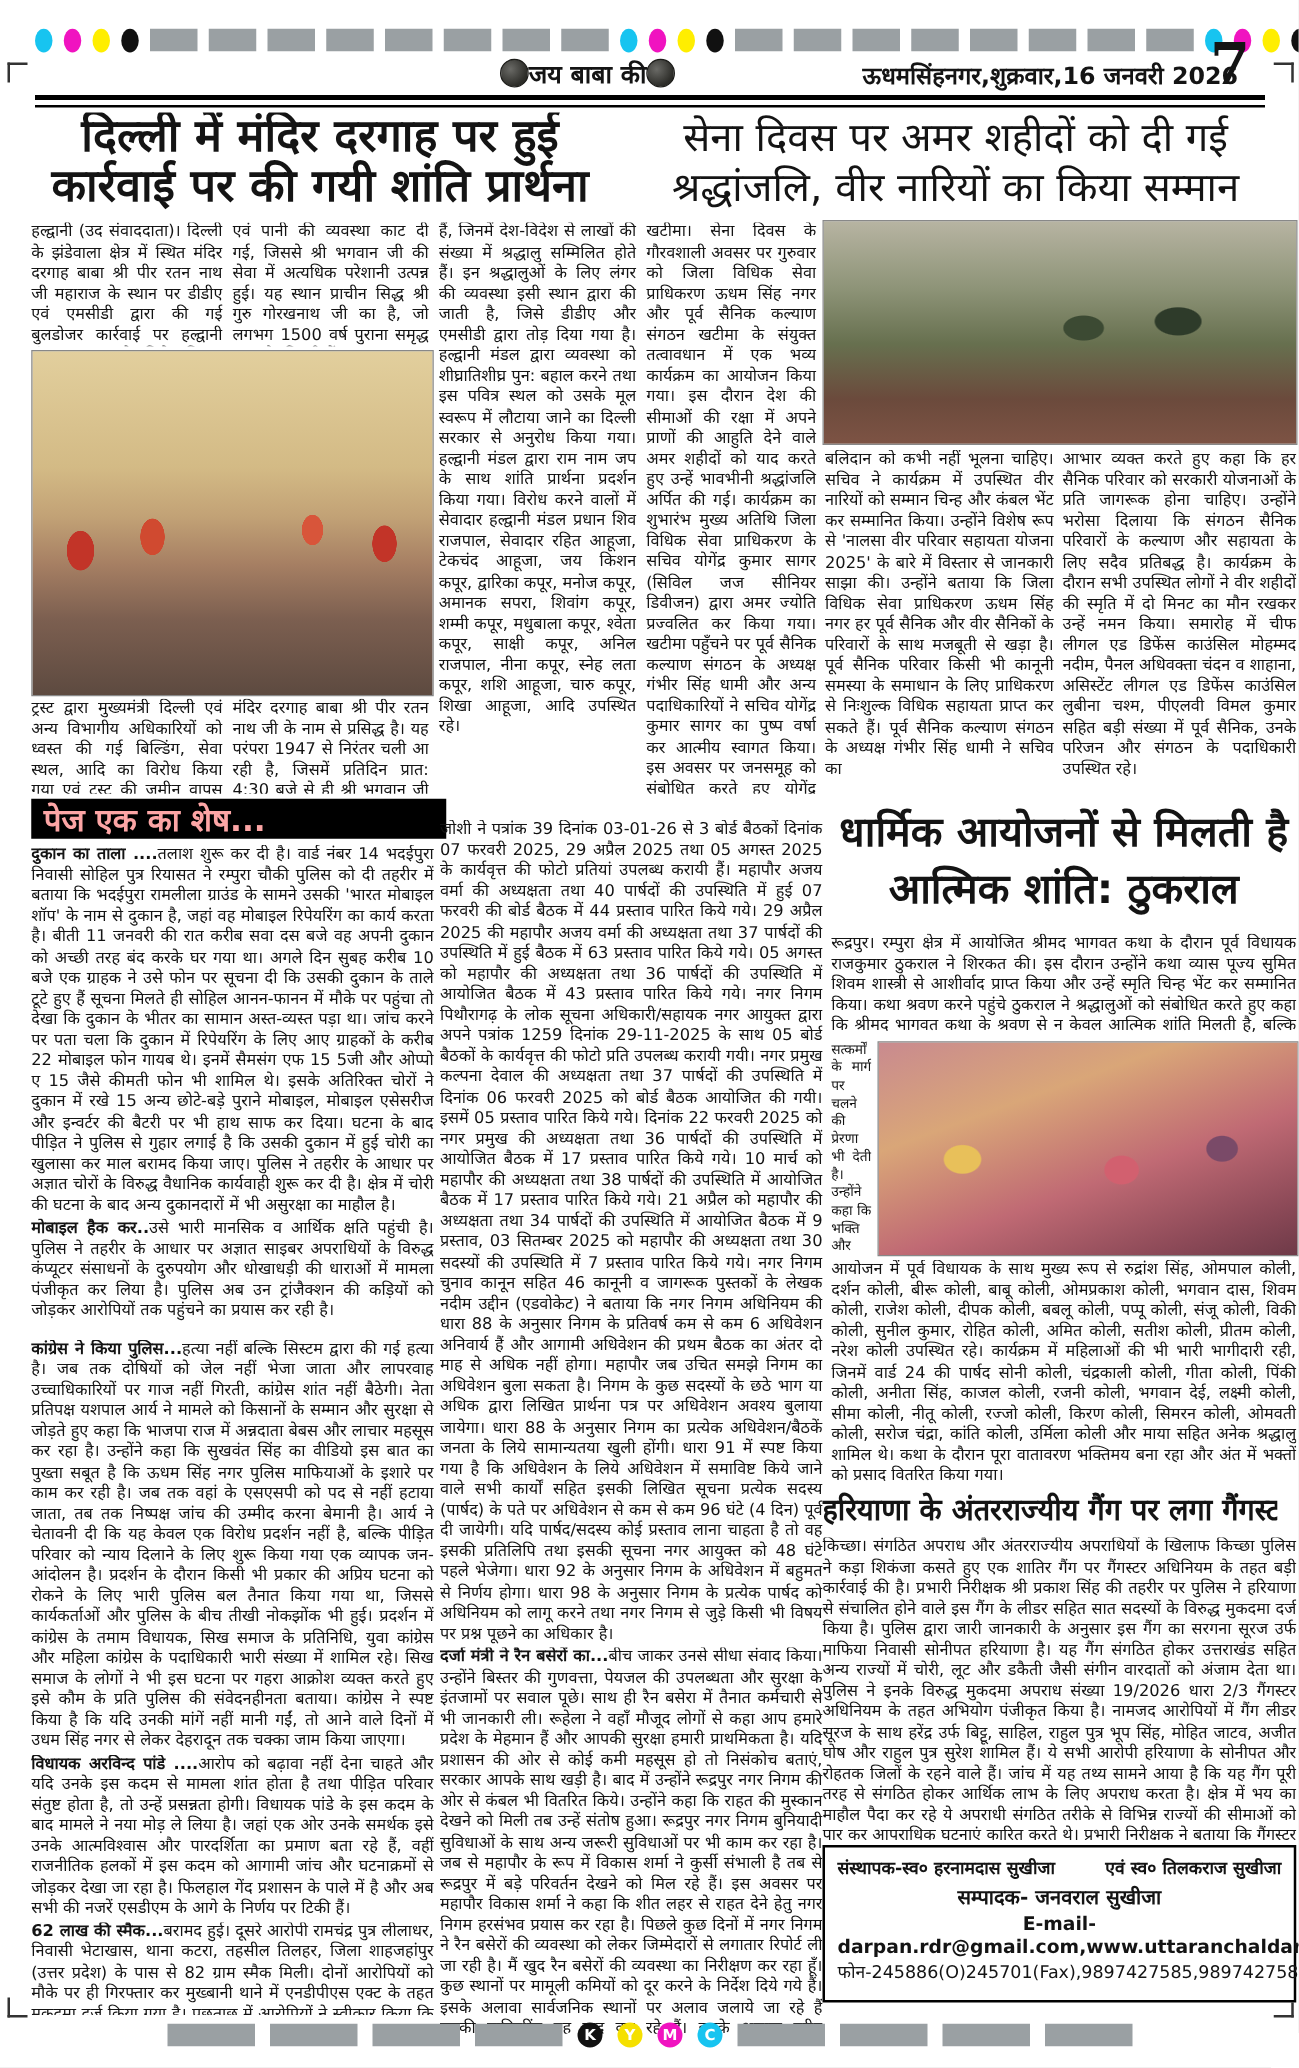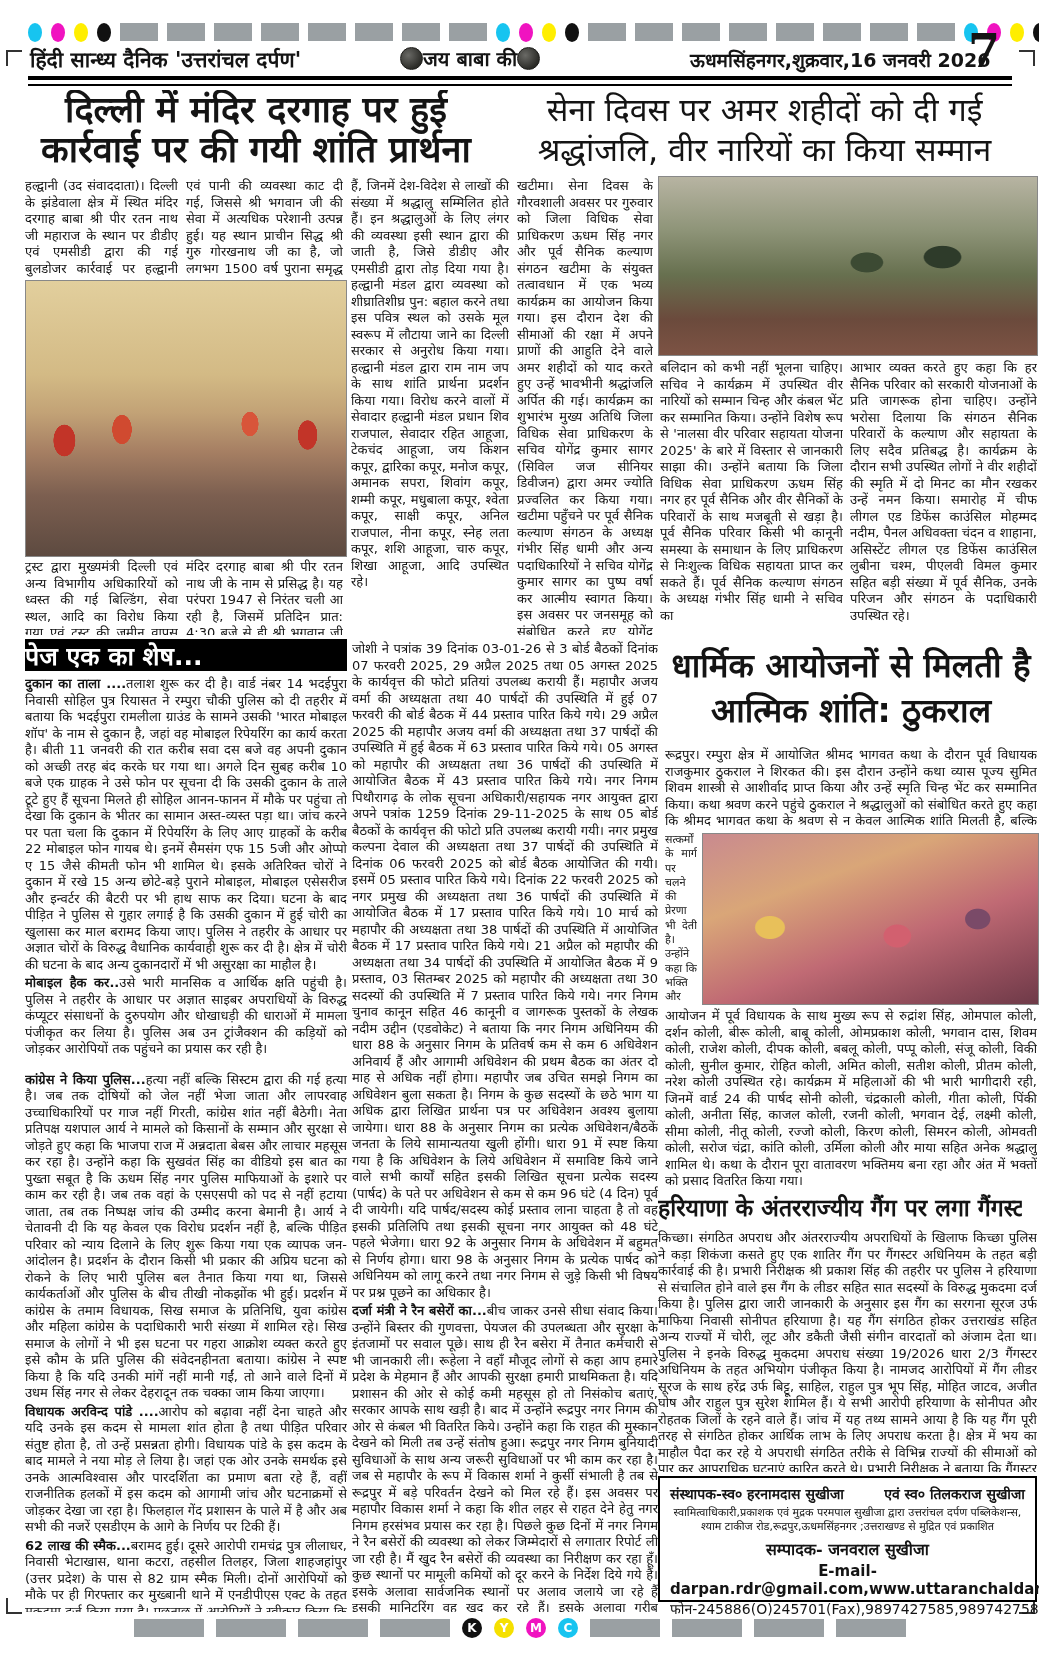--- a/index.html
+++ b/index.html
@@ -44,21 +44,21 @@
      linear-gradient(180deg,#e2cf9d 0%,#d3ba85 34%,#c2a276 48%,#a67f63 62%,#7c5f50 78%,#5d4a40 100%);}
   .photo-army{background:
      radial-gradient(30px 18px at 75% 45%, #2e3b2a 60%, transparent 65%),
      radial-gradient(26px 16px at 55% 48%, #3c4a33 60%, transparent 65%),
      linear-gradient(180deg,#b7b4a2 0%,#8e9478 30%,#67704f 55%,#6b4a3c 80%,#7d5344 100%);}
   .photo-bhagwat{background:
      radial-gradient(26px 20px at 20% 55%, #e8c05a 55%, transparent 60%),
      radial-gradient(24px 20px at 58% 60%, #d2606f 55%, transparent 60%),
      radial-gradient(22px 18px at 82% 50%, #7a4a68 55%, transparent 60%),
      linear-gradient(160deg,#c98a8f 0%,#d9a678 30%,#c06a74 60%,#8d4a58 85%,#6e3a48 100%);}
-  .banner{background:#000;color:#ffffff;font-weight:700;display:flex;align-items:center;}
+  .banner{background:#000;color:#fca5a5;font-weight:700;display:flex;align-items:center;padding-left:10px;}
   .pubbox{border:2px solid #000;background:#fff;padding:6px 10px;box-sizing:border-box;text-align:center;}
   .pubbox .row1{display:flex;justify-content:space-between;font-weight:700;font-size:14px;}
   .pubbox .small{font-size:11px;line-height:1.3;margin-top:3px;}
   .pubbox .editor{font-size:16px;font-weight:700;margin-top:3px;}
   .pubbox .rni{font-size:12px;margin-top:3px;}
   .pubbox .rni b{font-size:14px;}
   .pubbox .mail{font-size:15px;font-weight:700;margin-top:2px;}
   .pubbox .phone{font-size:14px;margin-top:1px;}
 </style>
 </head>
@@ -95,21 +95,20 @@
       <div class="sq"></div>
       <div class="sq"></div>
       <div class="sq"></div>
       <div class="sq"></div>
     <div class="dot c"></div>
       <div class="dot m"></div>
       <div class="dot y"></div>
       <div class="dot k"></div>
   </div>
 
-  <div class="abs mast" style="left:30px;top:45px;font-size:21px;">हिंदी सान्ध्य दैनिक 'उत्तरांचल दर्पण'</div>
   <div class="abs" style="left:400px;top:45px;display:flex;align-items:center;">
     <span class="medal"></span>
     <span class="mast" style="font-size:20px;">जय बाबा की</span>
     <span class="medal"></span>
   </div>
   <div class="abs mast" style="left:690px;top:47px;font-size:19px;">ऊधमसिंहनगर,शुक्रवार,16 जनवरी 2026</div>
   <div class="abs" style="left:968px;top:24px;font-size:46px;font-weight:700;font-family:'DejaVu Serif',serif;">7</div>
 
   <div class="abs rule-double" style="left:28px;top:76px;width:984px;"></div>
 
@@ -133,40 +132,39 @@
 
   <div class="abs" style="left:25px;top:676px;width:322px;height:936px;overflow:hidden;">
     <p class="txt" style="margin:0 0 2px 0;"><span class="lead">दुकान का ताला ....</span><span>तलाश शुरू कर दी है। वार्ड नंबर 14 भदईपुरा निवासी सोहिल पुत्र रियासत ने रम्पुरा चौकी पुलिस को दी तहरीर में बताया कि भदईपुरा रामलीला ग्राउंड के सामने उसकी 'भारत मोबाइल शॉप' के नाम से दुकान है, जहां वह मोबाइल रिपेयरिंग का कार्य करता है। बीती 11 जनवरी की रात करीब सवा दस बजे वह अपनी दुकान को अच्छी तरह बंद करके घर गया था। अगले दिन सुबह करीब 10 बजे एक ग्राहक ने उसे फोन पर सूचना दी कि उसकी दुकान के ताले टूटे हुए हैं सूचना मिलते ही सोहिल आनन-फानन में मौके पर पहुंचा तो देखा कि दुकान के भीतर का सामान अस्त-व्यस्त पड़ा था। जांच करने पर पता चला कि दुकान में रिपेयरिंग के लिए आए ग्राहकों के करीब 22 मोबाइल फोन गायब थे। इनमें सैमसंग एफ 15 5जी और ओप्पो ए 15 जैसे कीमती फोन भी शामिल थे। इसके अतिरिक्त चोरों ने दुकान में रखे 15 अन्य छोटे-बड़े पुराने मोबाइल, मोबाइल एसेसरीज और इन्वर्टर की बैटरी पर भी हाथ साफ कर दिया। घटना के बाद पीड़ित ने पुलिस से गुहार लगाई है कि उसकी दुकान में हुई चोरी का खुलासा कर माल बरामद किया जाए। पुलिस ने तहरीर के आधार पर अज्ञात चोरों के विरुद्ध वैधानिक कार्यवाही शुरू कर दी है। क्षेत्र में चोरी की घटना के बाद अन्य दुकानदारों में भी असुरक्षा का माहौल है।</span></p>
     <p class="txt" style="margin:0 0 14px 0;"><span class="lead">मोबाइल हैक कर..</span><span>उसे भारी मानसिक व आर्थिक क्षति पहुंची है। पुलिस ने तहरीर के आधार पर अज्ञात साइबर अपराधियों के विरुद्ध कंप्यूटर संसाधनों के दुरुपयोग और धोखाधड़ी की धाराओं में मामला पंजीकृत कर लिया है। पुलिस अब उन ट्रांजैक्शन की कड़ियों को जोड़कर आरोपियों तक पहुंचने का प्रयास कर रही है।</span></p>
     <p class="txt" style="margin:0 0 2px 0;"><span class="lead">कांग्रेस ने किया पुलिस...</span><span>हत्या नहीं बल्कि सिस्टम द्वारा की गई हत्या है। जब तक दोषियों को जेल नहीं भेजा जाता और लापरवाह उच्चाधिकारियों पर गाज नहीं गिरती, कांग्रेस शांत नहीं बैठेगी। नेता प्रतिपक्ष यशपाल आर्य ने मामले को किसानों के सम्मान और सुरक्षा से जोड़ते हुए कहा कि भाजपा राज में अन्नदाता बेबस और लाचार महसूस कर रहा है। उन्होंने कहा कि सुखवंत सिंह का वीडियो इस बात का पुख्ता सबूत है कि ऊधम सिंह नगर पुलिस माफियाओं के इशारे पर काम कर रही है। जब तक वहां के एसएसपी को पद से नहीं हटाया जाता, तब तक निष्पक्ष जांच की उम्मीद करना बेमानी है। आर्य ने चेतावनी दी कि यह केवल एक विरोध प्रदर्शन नहीं है, बल्कि पीड़ित परिवार को न्याय दिलाने के लिए शुरू किया गया एक व्यापक जन-आंदोलन है। प्रदर्शन के दौरान किसी भी प्रकार की अप्रिय घटना को रोकने के लिए भारी पुलिस बल तैनात किया गया था, जिससे कार्यकर्ताओं और पुलिस के बीच तीखी नोकझोंक भी हुई। प्रदर्शन में कांग्रेस के तमाम विधायक, सिख समाज के प्रतिनिधि, युवा कांग्रेस और महिला कांग्रेस के पदाधिकारी भारी संख्या में शामिल रहे। सिख समाज के लोगों ने भी इस घटना पर गहरा आक्रोश व्यक्त करते हुए इसे कौम के प्रति पुलिस की संवेदनहीनता बताया। कांग्रेस ने स्पष्ट किया है कि यदि उनकी मांगें नहीं मानी गईं, तो आने वाले दिनों में उधम सिंह नगर से लेकर देहरादून तक चक्का जाम किया जाएगा।</span></p>
     <p class="txt" style="margin:0 0 2px 0;"><span class="lead">विधायक अरविन्द पांडे ....</span><span>आरोप को बढ़ावा नहीं देना चाहते और यदि उनके इस कदम से मामला शांत होता है तथा पीड़ित परिवार संतुष्ट होता है, तो उन्हें प्रसन्नता होगी। विधायक पांडे के इस कदम के बाद मामले ने नया मोड़ ले लिया है। जहां एक ओर उनके समर्थक इसे उनके आत्मविश्वास और पारदर्शिता का प्रमाण बता रहे हैं, वहीं राजनीतिक हलकों में इस कदम को आगामी जांच और घटनाक्रमों से जोड़कर देखा जा रहा है। फिलहाल गेंद प्रशासन के पाले में है और अब सभी की नजरें एसडीएम के आगे के निर्णय पर टिकी हैं।</span></p>
     <p class="txt" style="margin:0 0 2px 0;"><span class="lead">62 लाख की स्मैक...</span><span>बरामद हुई। दूसरे आरोपी रामचंद्र पुत्र लीलाधर, निवासी भेटाखास, थाना कटरा, तहसील तिलहर, जिला शाहजहांपुर (उत्तर प्रदेश) के पास से 82 ग्राम स्मैक मिली। दोनों आरोपियों को मौके पर ही गिरफ्तार कर मुख्बानी थाने में एनडीपीएस एक्ट के तहत मुकदमा दर्ज किया गया है। पूछताछ में आरोपियों ने स्वीकार किया कि वे स्वयं नशे के आदी हैं और अपनी जरूरतों को पूरा करने के लिए स्मैक लाकर क्षेत्र में बेचते थे। पुलिस ने बताया कि आरोपियों के आपराधिक इतिहास की भी जांच की जा रही है। तस्करों की गिरफ्तारी से पुलिस को क्षेत्र में नशे की आपूर्ति श्रृंखला को तोड़ने में बड़ी मदद मिलने की उम्मीद है। कार्रवाई में मुख्बानी थाना और एसओजी की टीम शामिल रही, जिसमें चौकी आरटीओ प्रभारी उपनिरीक्षक वीरेंद्र चंद, कांस्टेबल धीरज सुगड़ा, बंशीधर जोशी, भूपेंद्र ज्येष्ठा, संतोष बिष्ट और अरुण राठौर की अहम भूमिका रही। पुलिस का कहना है कि ड्रग्स माफिया के खिलाफ अभियान आगे भी और तेज गति से जारी रहेगा, ताकि हल्द्वानी एवं आसपास के क्षेत्रों को नशे की गिरफ्त से मुक्त किया जा सके।</span></p>
 
   </div>
 
-  <div class="abs" style="left:352px;top:641px;width:306px;height:971px;overflow:hidden;">
+  <div class="abs" style="left:352px;top:656px;width:306px;height:971px;overflow:hidden;">
     <p class="txt" style="margin:0 0 2px 0;"><span>जोशी ने पत्रांक 39 दिनांक 03-01-26 से 3 बोर्ड बैठकों दिनांक 07 फरवरी 2025, 29 अप्रैल 2025 तथा 05 अगस्त 2025 के कार्यवृत्त की फोटो प्रतियां उपलब्ध करायी हैं। महापौर अजय वर्मा की अध्यक्षता तथा 40 पार्षदों की उपस्थिति में हुई 07 फरवरी की बोर्ड बैठक में 44 प्रस्ताव पारित किये गये। 29 अप्रैल 2025 की महापौर अजय वर्मा की अध्यक्षता तथा 37 पार्षदों की उपस्थिति में हुई बैठक में 63 प्रस्ताव पारित किये गये। 05 अगस्त को महापौर की अध्यक्षता तथा 36 पार्षदों की उपस्थिति में आयोजित बैठक में 43 प्रस्ताव पारित किये गये। नगर निगम पिथौरागढ़ के लोक सूचना अधिकारी/सहायक नगर आयुक्त द्वारा अपने पत्रांक 1259 दिनांक 29-11-2025 के साथ 05 बोर्ड बैठकों के कार्यवृत्त की फोटो प्रति उपलब्ध करायी गयी। नगर प्रमुख कल्पना देवाल की अध्यक्षता तथा 37 पार्षदों की उपस्थिति में दिनांक 06 फरवरी 2025 को बोर्ड बैठक आयोजित की गयी। इसमें 05 प्रस्ताव पारित किये गये। दिनांक 22 फरवरी 2025 को नगर प्रमुख की अध्यक्षता तथा 36 पार्षदों की उपस्थिति में आयोजित बैठक में 17 प्रस्ताव पारित किये गये। 10 मार्च को महापौर की अध्यक्षता तथा 38 पार्षदों की उपस्थिति में आयोजित बैठक में 17 प्रस्ताव पारित किये गये। 21 अप्रैल को महापौर की अध्यक्षता तथा 34 पार्षदों की उपस्थिति में आयोजित बैठक में 9 प्रस्ताव, 03 सितम्बर 2025 को महापौर की अध्यक्षता तथा 30 सदस्यों की उपस्थिति में 7 प्रस्ताव पारित किये गये। नगर निगम चुनाव कानून सहित 46 कानूनी व जागरूक पुस्तकों के लेखक नदीम उद्दीन (एडवोकेट) ने बताया कि नगर निगम अधिनियम की धारा 88 के अनुसार निगम के प्रतिवर्ष कम से कम 6 अधिवेशन अनिवार्य हैं और आगामी अधिवेशन की प्रथम बैठक का अंतर दो माह से अधिक नहीं होगा। महापौर जब उचित समझे निगम का अधिवेशन बुला सकता है। निगम के कुछ सदस्यों के छठे भाग या अधिक द्वारा लिखित प्रार्थना पत्र पर अधिवेशन अवश्य बुलाया जायेगा। धारा 88 के अनुसार निगम का प्रत्येक अधिवेशन/बैठकें जनता के लिये सामान्यतया खुली होंगी। धारा 91 में स्पष्ट किया गया है कि अधिवेशन के लिये अधिवेशन में समाविष्ट किये जाने वाले सभी कार्यों सहित इसकी लिखित सूचना प्रत्येक सदस्य (पार्षद) के पते पर अधिवेशन से कम से कम 96 घंटे (4 दिन) पूर्व दी जायेगी। यदि पार्षद/सदस्य कोई प्रस्ताव लाना चाहता है तो वह इसकी प्रतिलिपि तथा इसकी सूचना नगर आयुक्त को 48 घंटे पहले भेजेगा। धारा 92 के अनुसार निगम के अधिवेशन में बहुमत से निर्णय होगा। धारा 98 के अनुसार निगम के प्रत्येक पार्षद को अधिनियम को लागू करने तथा नगर निगम से जुड़े किसी भी विषय पर प्रश्न पूछने का अधिकार है।</span></p>
     <p class="txt" style="margin:0;"><span class="lead">दर्जा मंत्री ने रैन बसेरों का...</span><span>बीच जाकर उनसे सीधा संवाद किया। उन्होंने बिस्तर की गुणवत्ता, पेयजल की उपलब्धता और सुरक्षा के इंतजामों पर सवाल पूछे। साथ ही रैन बसेरा में तैनात कर्मचारी से भी जानकारी ली। रूहेला ने वहाँ मौजूद लोगों से कहा आप हमारे प्रदेश के मेहमान हैं और आपकी सुरक्षा हमारी प्राथमिकता है। यदि प्रशासन की ओर से कोई कमी महसूस हो तो निसंकोच बताएं, सरकार आपके साथ खड़ी है। बाद में उन्होंने रूद्रपुर नगर निगम की ओर से कंबल भी वितरित किये। उन्होंने कहा कि राहत की मुस्कान देखने को मिली तब उन्हें संतोष हुआ। रूद्रपुर नगर निगम बुनियादी सुविधाओं के साथ अन्य जरूरी सुविधाओं पर भी काम कर रहा है। जब से महापौर के रूप में विकास शर्मा ने कुर्सी संभाली है तब से रूद्रपुर में बड़े परिवर्तन देखने को मिल रहे हैं। इस अवसर पर महापौर विकास शर्मा ने कहा कि शीत लहर से राहत देने हेतु नगर निगम हरसंभव प्रयास कर रहा है। पिछले कुछ दिनों में नगर निगम ने रैन बसेरों की व्यवस्था को लेकर जिम्मेदारों से लगातार रिपोर्ट ली जा रही है। मैं खुद रैन बसेरों की व्यवस्था का निरीक्षण कर रहा हूँ। कुछ स्थानों पर मामूली कमियों को दूर करने के निर्देश दिये गये हैं। इसके अलावा सार्वजनिक स्थानों पर अलाव जलाये जा रहे हैं इसकी मानिटरिंग वह खुद कर रहे हैं। इसके अलावा गरीब जरूरतमंदों को कम्बल वितरण का अभियान भी चलाया गया है। हमारा प्रयास है कि कोई भी जरूरतमंद व्यक्ति कंबल व आश्रय के अभाव में ठंड न झेले।</span></p>
   </div>
 
   <div class="abs headline" style="left:665px;top:644px;width:372px;height:98px;font-size:33px;line-height:1.35;">धार्मिक आयोजनों से मिलती है आत्मिक शांति: ठुकराल</div>
   <div class="abs txt" style="left:665px;top:747px;width:372px;height:82px;">रूद्रपुर। रम्पुरा क्षेत्र में आयोजित श्रीमद भागवत कथा के दौरान पूर्व विधायक राजकुमार ठुकराल ने शिरकत की। इस दौरान उन्होंने कथा व्यास पूज्य सुमित शिवम शास्त्री से आशीर्वाद प्राप्त किया और उन्हें स्मृति चिन्ह भेंट कर सम्मानित किया। कथा श्रवण करने पहुंचे ठुकराल ने श्रद्धालुओं को संबोधित करते हुए कहा कि श्रीमद भागवत कथा के श्रवण से न केवल आत्मिक शांति मिलती है, बल्कि यह मनुष्य को</div>
   <div class="abs txt" style="left:665px;top:833px;width:32px;height:170px;font-size:11px;line-height:1.3;">सत्कर्मों के मार्ग पर चलने की प्रेरणा भी देती है। उन्होंने कहा कि भक्ति और सत्संग के माध्यम से ही समाज में सकारात्मक ऊर्जा का संचार संभव है। इस धार्मिक</div>
   <div class="abs photo photo-bhagwat" style="left:702px;top:833px;width:335px;height:170px;"></div>
   <div class="abs txt" style="left:665px;top:1008px;width:372px;height:178px;">आयोजन में पूर्व विधायक के साथ मुख्य रूप से रुद्रांश सिंह, ओमपाल कोली, दर्शन कोली, बीरू कोली, बाबू कोली, ओमप्रकाश कोली, भगवान दास, शिवम कोली, राजेश कोली, दीपक कोली, बबलू कोली, पप्पू कोली, संजू कोली, विकी कोली, सुनील कुमार, रोहित कोली, अमित कोली, सतीश कोली, प्रीतम कोली, नरेश कोली उपस्थित रहे। कार्यक्रम में महिलाओं की भी भारी भागीदारी रही, जिनमें वार्ड 24 की पार्षद सोनी कोली, चंद्रकाली कोली, गीता कोली, पिंकी कोली, अनीता सिंह, काजल कोली, रजनी कोली, भगवान देई, लक्ष्मी कोली, सीमा कोली, नीतू कोली, रज्जो कोली, किरण कोली, सिमरन कोली, ओमवती कोली, सरोज चंद्रा, कांति कोली, उर्मिला कोली और माया सहित अनेक श्रद्धालु शामिल थे। कथा के दौरान पूरा वातावरण भक्तिमय बना रहा और अंत में भक्तों को प्रसाद वितरित किया गया।</div>
 
   <div class="abs headline" style="left:658px;top:1190px;width:379px;height:36px;font-size:24px;white-space:nowrap;transform:scaleX(0.96);transform-origin:left;">हरियाणा के अंतरराज्यीय गैंग पर लगा गैंगस्टर एक्ट</div>
   <div class="abs txt" style="left:658px;top:1230px;width:379px;height:242px;">किच्छा। संगठित अपराध और अंतरराज्यीय अपराधियों के खिलाफ किच्छा पुलिस ने कड़ा शिकंजा कसते हुए एक शातिर गैंग पर गैंगस्टर अधिनियम के तहत बड़ी कार्रवाई की है। प्रभारी निरीक्षक श्री प्रकाश सिंह की तहरीर पर पुलिस ने हरियाणा से संचालित होने वाले इस गैंग के लीडर सहित सात सदस्यों के विरुद्ध मुकदमा दर्ज किया है। पुलिस द्वारा जारी जानकारी के अनुसार इस गैंग का सरगना सूरज उर्फ माफिया निवासी सोनीपत हरियाणा है। यह गैंग संगठित होकर उत्तराखंड सहित अन्य राज्यों में चोरी, लूट और डकैती जैसी संगीन वारदातों को अंजाम देता था। पुलिस ने इनके विरुद्ध मुकदमा अपराध संख्या 19/2026 धारा 2/3 गैंगस्टर अधिनियम के तहत अभियोग पंजीकृत किया है। नामजद आरोपियों में गैंग लीडर सूरज के साथ हरेंद्र उर्फ बिट्टू, साहिल, राहुल पुत्र भूप सिंह, मोहित जाटव, अजीत घोष और राहुल पुत्र सुरेश शामिल हैं। ये सभी आरोपी हरियाणा के सोनीपत और रोहतक जिलों के रहने वाले हैं। जांच में यह तथ्य सामने आया है कि यह गैंग पूरी तरह से संगठित होकर आर्थिक लाभ के लिए अपराध करता है। क्षेत्र में भय का माहौल पैदा कर रहे ये अपराधी संगठित तरीके से विभिन्न राज्यों की सीमाओं को पार कर आपराधिक घटनाएं कारित करते थे। प्रभारी निरीक्षक ने बताया कि गैंगस्टर एक्ट लगाने का मुख्य उद्देश्य अपराधियों के नेटवर्क को पूरी तरह ध्वस्त करना और उनकी अवैध रूप से अर्जित संपत्ति पर कानूनी प्रहार करना है।</div>
 
   <div class="abs pubbox" style="left:658px;top:1476px;width:379px;height:126px;">
     <div class="row1">
       <span>संस्थापक-स्व० हरनामदास सुखीजा</span>
       <span>एवं स्व० तिलकराज सुखीजा</span>
     </div>
-    <div class="small">स्वामित्वाधिकारी,प्रकाशक एवं मुद्रक परमपाल सुखीजा द्वारा उत्तरांचल दर्पण पब्लिकेशन्स, श्याम टाकीज रोड,रूद्रपुर,ऊधमसिंहनगर ;उत्तराखण्ड से मुद्रित एवं प्रकाशित</div>
     <div class="editor">सम्पादक- जनवराल सुखीजा</div>
     <div class="mail">E-mail-darpan.rdr@gmail.com,www.uttaranchaldarpan.in</div>
     <div class="phone">फोन-245886(O)245701(Fax),9897427585,9897427586(Mob.)</div>
   </div>
 
   <div class="abs bar" style="left:28px;top:1618px;width:984px;height:20px;justify-content:center;gap:12px;">
     <div class="sq" style="width:70px;"></div>
       <div class="sq" style="width:70px;"></div>
       <div class="sq" style="width:70px;"></div>
       <div class="sq" style="width:70px;"></div>

